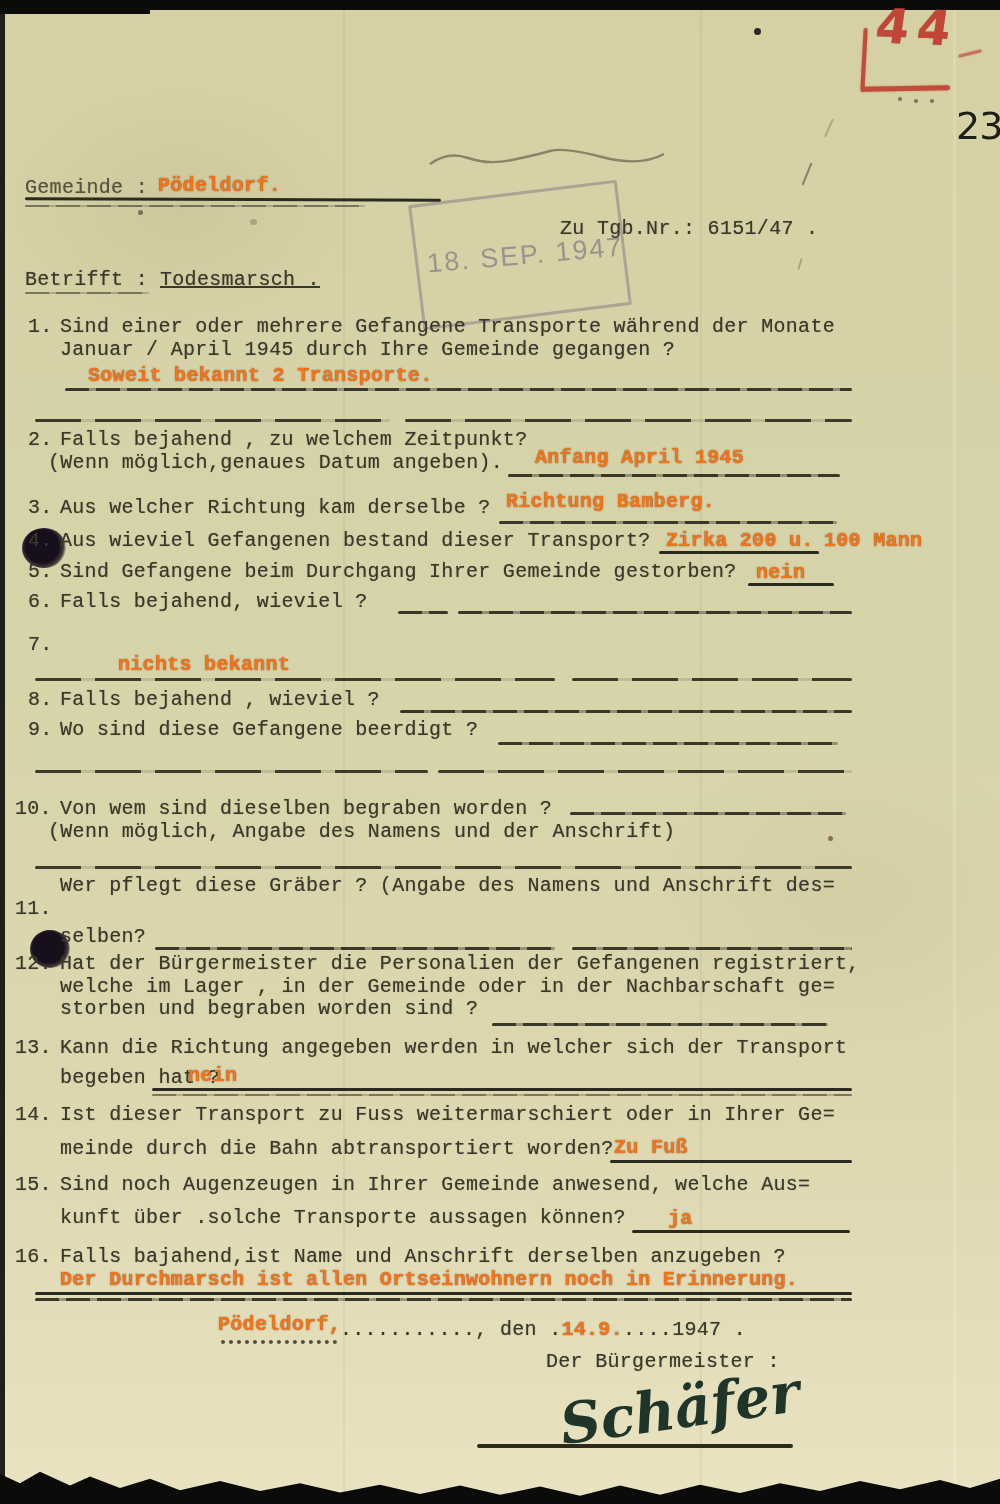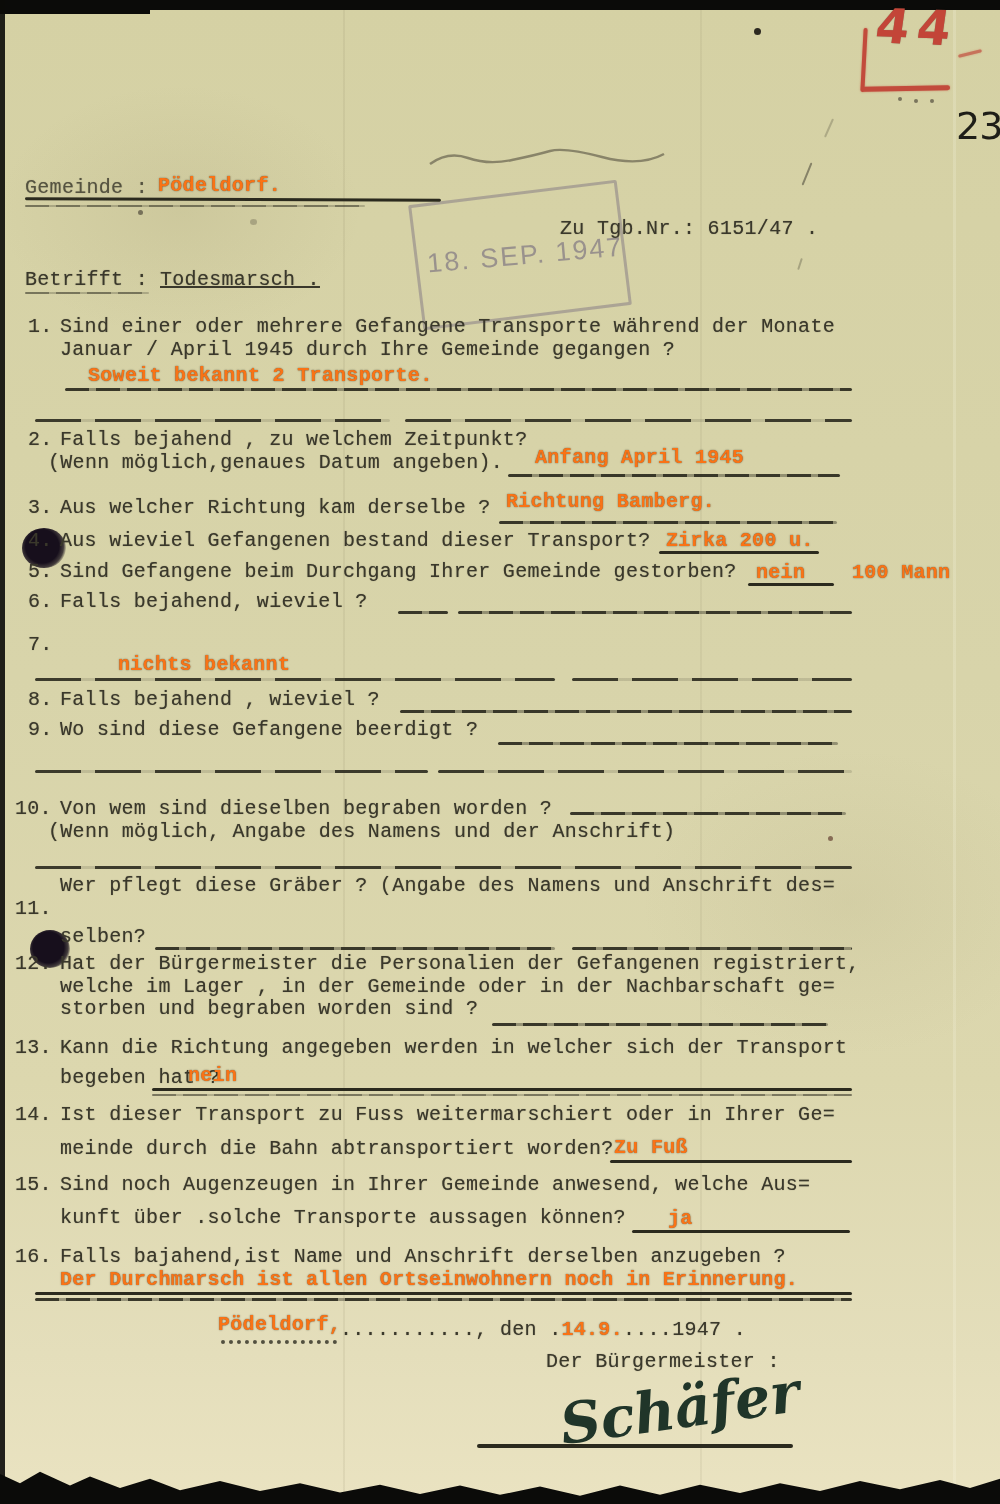--- a/index.html
+++ b/index.html
@@ -105,21 +105,21 @@
   <div class="rule" style="left:508px;top:474px;width:332px;"></div>
 
   <span class="txt" style="left:28px;top:496px;">3.</span>
   <span class="txt" style="left:60px;top:496px;">Aus welcher Richtung kam derselbe ?</span>
   <span class="txt a" style="left:506px;top:490px;">Richtung Bamberg.</span>
   <div class="rule" style="left:499px;top:521px;width:338px;"></div>
 
   <span class="txt" style="left:28px;top:529px;">4.</span>
   <span class="txt" style="left:60px;top:529px;">Aus wieviel Gefangenen bestand dieser Transport?</span>
   <span class="txt a" style="left:666px;top:529px;">Zirka 200 u.</span>
-  <span class="txt a" style="left:852px;top:529px;margin-top:32px;">100 Mann</span>
+  <span class="txt a" style="left:824px;top:529px;">100 Mann</span>
   <div class="rule solid" style="left:659px;top:551px;width:160px;"></div>
 
   <span class="txt" style="left:28px;top:560px;">5.</span>
   <span class="txt" style="left:60px;top:560px;">Sind Gefangene beim Durchgang Ihrer Gemeinde gestorben?</span>
   <span class="txt a" style="left:756px;top:561px;">nein</span>
   <div class="rule solid" style="left:748px;top:583px;width:86px;"></div>
 
   <span class="txt" style="left:28px;top:590px;">6.</span>
   <span class="txt" style="left:60px;top:590px;">Falls bejahend, wieviel ?</span>
   <div class="rule" style="left:398px;top:611px;width:50px;"></div>

